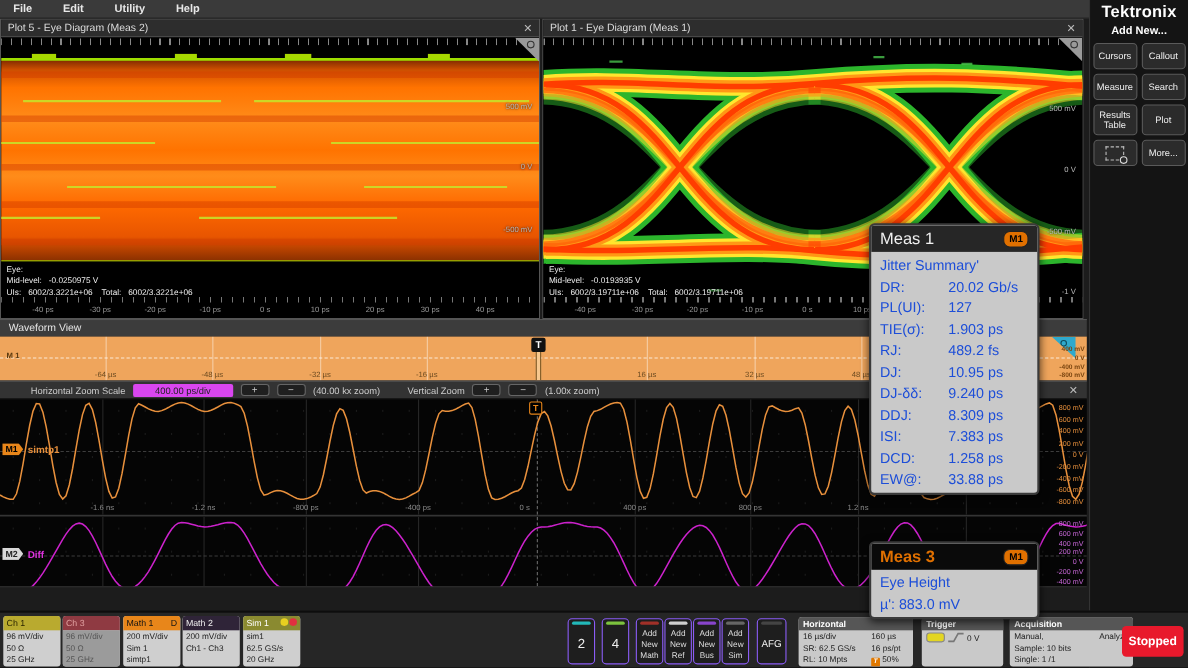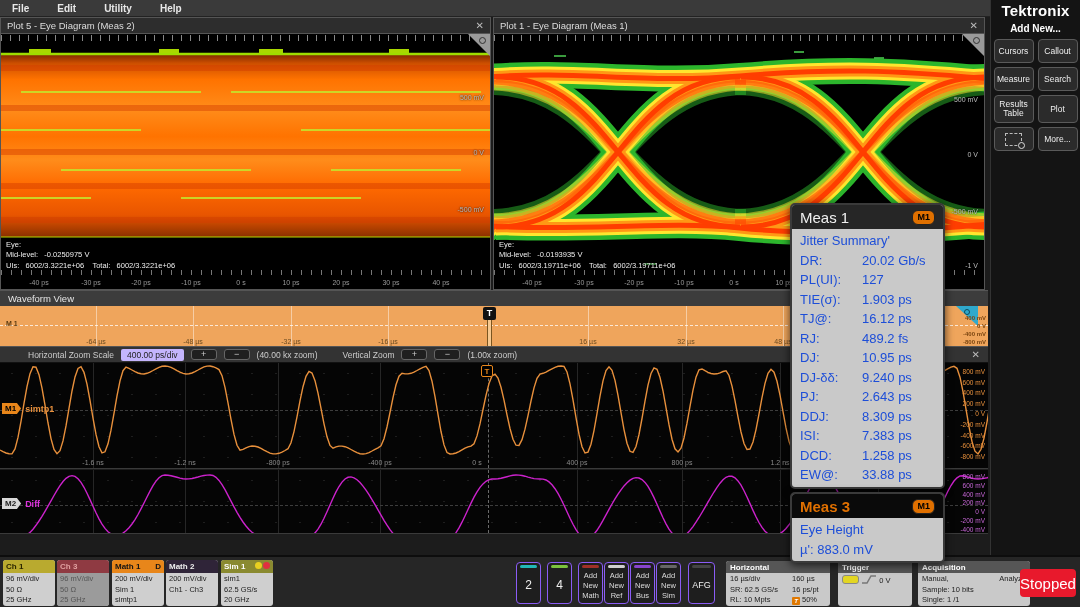--- a/index.html
+++ b/index.html
@@ -75,21 +75,21 @@
   #ovT{position:absolute;left:483px;top:1px;width:13px;height:13px;background:#111;border-radius:2px;
     color:#fff;font-size:9px;font-weight:bold;text-align:center;line-height:13px;z-index:3}
   #ovTpole{position:absolute;left:487px;top:14px;bottom:0;width:5px;border-left:1px solid #7a5520;border-right:1px solid #7a5520;background:#f7c88e}
   #ovzoomflag{position:absolute;right:10px;top:0;width:22px;height:20px;background:#2fa9cc;clip-path:polygon(100% 0,0 0,100% 100%)}
   #ovzoomflag i{position:absolute;right:8px;top:3px;width:6px;height:6px;border:1.5px solid #104a5a;border-radius:50%}
   #ovmini{position:absolute;right:2px;top:8px;text-align:right}
   #ovmini span{display:block;font-size:6px;line-height:8px;color:#7a4510;font-weight:bold}
 
   #zoombar{left:0;top:346px;width:988px;height:17px;background:#333;border-top:1px solid #555;border-bottom:1px solid #111;
     display:flex;align-items:center;gap:7px;padding-left:28px;font-size:8.5px;color:#ccc}
-  #zoombar .val{background:#c4b5fd;color:#222;border-radius:2px;padding:1px 6px;font-size:8.5px}
+  #zoombar .val{background:#d946ef;color:#222;border-radius:2px;padding:1px 20px;font-size:8.5px}
   .zbtn{width:26px;height:11px;background:#1f1f1f;border:1px solid #666;border-radius:3px;color:#ccc;
     font-size:9px;line-height:9px;text-align:center;cursor:pointer}
   #zclose{position:absolute;right:8px;color:#bbb;font-size:10px;cursor:pointer}
 
   
   .trace{left:0;width:988px;background:#050505;overflow:hidden;
     background-image:radial-gradient(#1e1e1e 1px,transparent 1px);background-size:24px 21px}
   #m1panel{top:363px;height:106px;border-bottom:1px solid #3a3a3a}
   #m2panel{top:470px;height:64px;border-bottom:1px solid #3a3a3a}
   .trace .vg{position:absolute;top:0;bottom:0;width:1px;background:#262626}
@@ -107,41 +107,41 @@
   .ycol span{display:block;font-size:6.5px;line-height:10.6px;white-space:nowrap}
   #m1y span{color:#e8903c}
   #m2y span{color:#c867d8;line-height:8.8px}
   #trigT{position:absolute;left:481px;top:2px;width:12px;height:12px;border:1.5px solid #e8861a;border-radius:2px;
     color:#e8861a;font-size:8px;font-weight:bold;text-align:center;line-height:11px;background:#000;z-index:5}
   #trigT:before{content:"";position:absolute;left:2px;top:-7px;border:4px solid transparent;border-top-color:#e8861a}
 
   
   #bottombar{left:0;top:555px;width:1080px;height:52px;background:#262626;border-top:2px solid #0d0d0d}
   .chbadge{position:absolute;top:3px;width:52px;height:46px;border-radius:3px;overflow:hidden;background:#cfcfcf;cursor:pointer}
-  .chhead{height:13px;display:flex;align-items:center;padding:0 3px;font-size:8px;font-weight:bold}
+  .chhead{height:13px;display:flex;align-items:center;padding:0 3px;font-size:8px;font-weight:normal}
   .chhead .flag{margin-left:auto}
   .chbody{padding:1px 3px;font-size:7.5px;line-height:10.5px;color:#1d1d1d}
   .chbadge.dim .chbody{background:#9b9b9b;color:#555}
   .simdots i{display:inline-block;width:7px;height:7px;border-radius:50%;margin-left:1px}
   .wbtn{position:absolute;top:5px;width:25px;height:42px;background:#1e1e1e;border:1px solid #8b5cf6;border-radius:4px;
     color:#eee;text-align:center;cursor:pointer}
   .wbtn .stripe{display:block;height:3px;border-radius:2px;margin:2px 3px 0}
   .wbtn .num{font-size:12px;line-height:34px}
   .wbtn .lines{display:block;margin-top:3px}
   .wbtn .lines span{display:block;font-size:7.5px;line-height:10px;color:#ddd}
   .panelbox{position:absolute;top:4px;background:#c9c9c9;border-radius:3px;overflow:hidden;cursor:pointer}
   .pbhead{height:12px;background:#565656;color:#fff;font-size:8px;font-weight:bold;display:flex;align-items:center;padding:0 4px}
   .pbbody{padding:1px 4px;font-size:7.5px;color:#222;line-height:10.5px}
   .hrow{display:flex}
   .hrow span:first-child{width:62px}
   .ticon{display:inline-block;width:8px;height:8px;background:#e07800;color:#fff;font-size:6px;font-weight:bold;
     text-align:center;line-height:8px;border-radius:1px;margin-right:2px;vertical-align:-1px}
   .trigpill{display:inline-block;width:17px;height:9px;background:#e3d622;border-radius:3px;vertical-align:-1px;border:1px solid #888}
   #stopped{position:absolute;left:1020px;top:12px;width:56px;height:28px;background:#e8192c;border-radius:4px;
-    color:#fff;font-size:15px;font-weight:normal;display:flex;align-items:center;justify-content:center;cursor:pointer}
+    color:#fff;font-size:11px;font-weight:bold;display:flex;align-items:center;justify-content:center;cursor:pointer}
 </style>
 </head>
 <body>
 
 <div id="screen">
 
   <div id="menubar" class="abs">
     <span>File</span>
     <span>Edit</span>
     <span>Utility</span>
@@ -410,38 +410,30 @@
           </div>
           <div class="mrow">
             <span>PL(UI):</span>
             <span>127</span>
           </div>
           <div class="mrow">
             <span>TIE(σ):</span>
             <span>1.903 ps</span>
           </div>
           <div class="mrow">
-            <span>TJ@:</span>
-            <span>16.12 ps</span>
-          </div>
-          <div class="mrow">
             <span>RJ:</span>
             <span>489.2 fs</span>
           </div>
           <div class="mrow">
             <span>DJ:</span>
             <span>10.95 ps</span>
           </div>
           <div class="mrow">
             <span>DJ-δδ:</span>
             <span>9.240 ps</span>
-          </div>
-          <div class="mrow">
-            <span>PJ:</span>
-            <span>2.643 ps</span>
           </div>
           <div class="mrow">
             <span>DDJ:</span>
             <span>8.309 ps</span>
           </div>
           <div class="mrow">
             <span>ISI:</span>
             <span>7.383 ps</span>
           </div>
           <div class="mrow">

